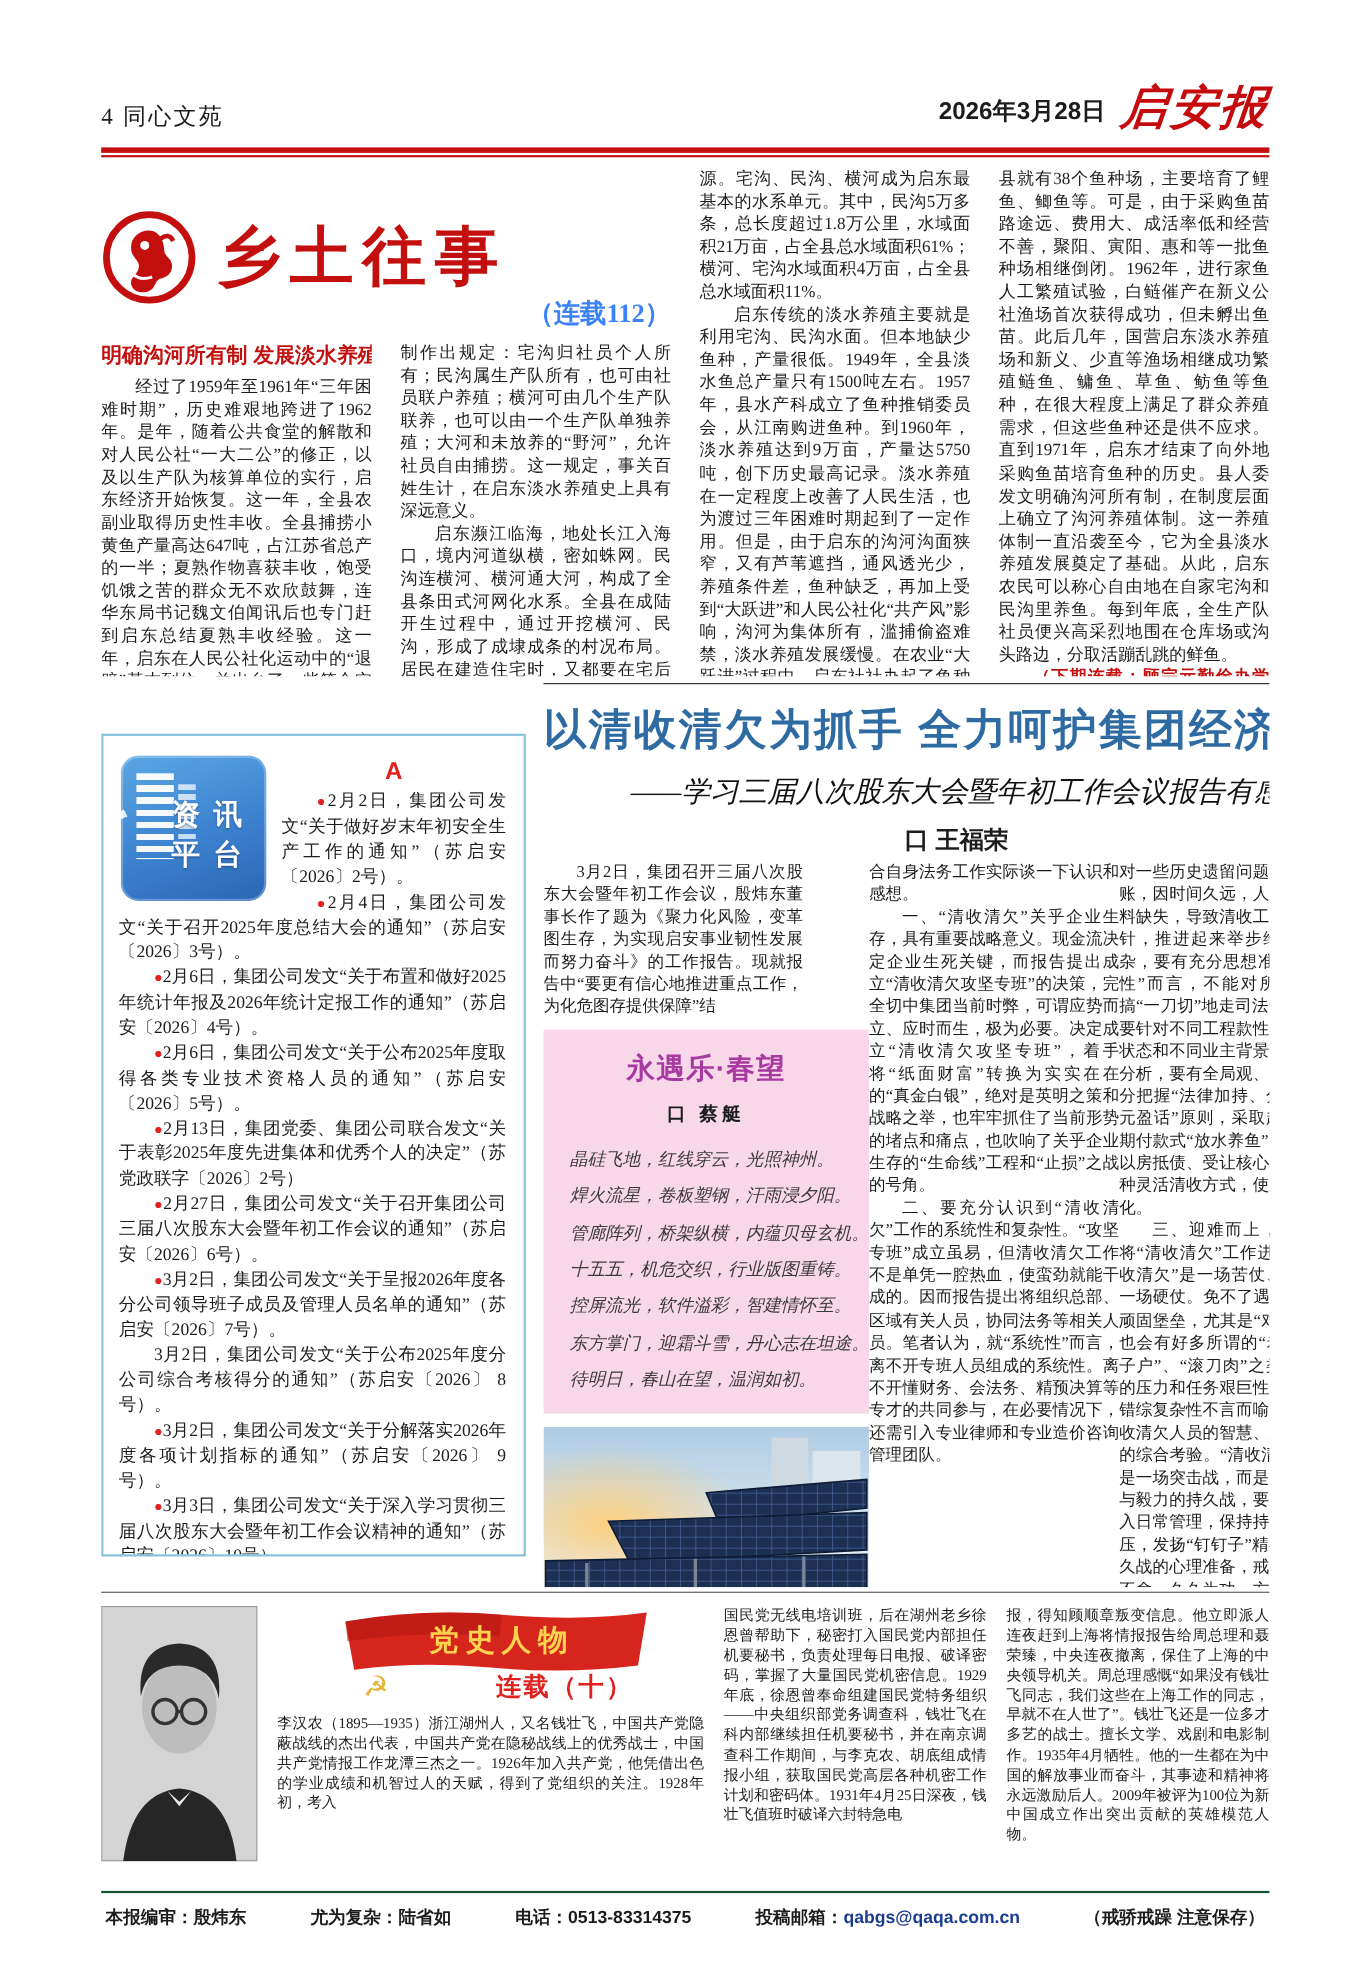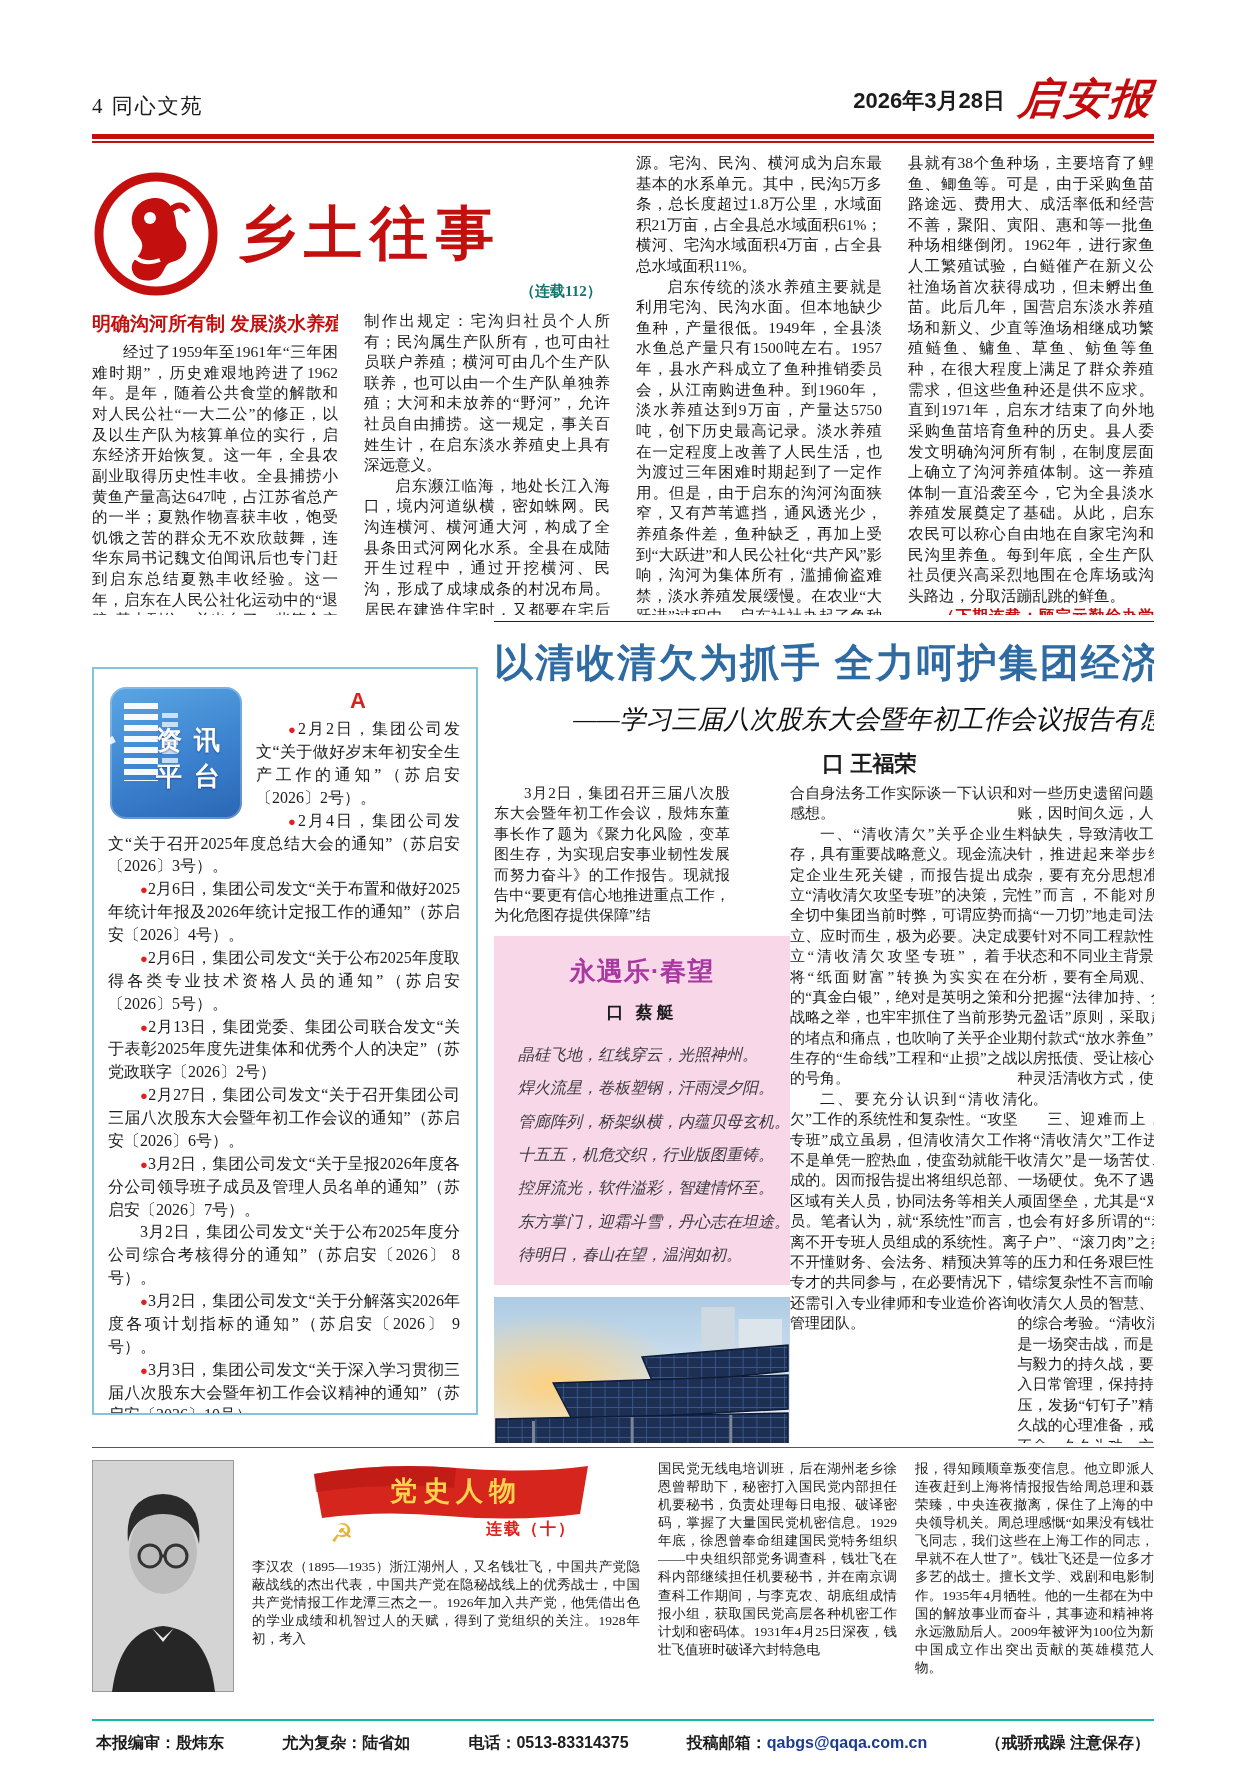--- a/index.html
+++ b/index.html
@@ -14,21 +14,21 @@
   .hd-date { font-size:22px; font-weight:bold; font-family:"Liberation Sans",sans-serif; padding-bottom:4px;}
   .masthead { color:#c40a0d; font-size:42px; font-weight:bold; font-style:italic; letter-spacing:3px; transform:skewX(-6deg); line-height:1; font-family:"Liberation Serif",serif; }
   .rule { margin-top:14px; }
   .rule .thick { height:5px; background:#c3100f; }
   .rule .thin { height:2px; background:#c3100f; margin-top:2px; }
 
   
   .art1 { margin-top:10px; height:462px; overflow:hidden; display:grid; grid-template-columns:repeat(4,1fr); grid-template-rows:158px auto; column-gap:26px; }
   .a1-masthead { grid-column:1/3; grid-row:1; display:flex; align-items:center; gap:18px; padding-top:4px; }
   .a1-title { color:#c3100f; font-size:58px; font-weight:bold; letter-spacing:8px; font-family:"Liberation Sans",sans-serif; white-space:nowrap; }
-  .a1-serial { font-size:15px; font-weight:bold; color:#0f766e; align-self:flex-end; padding-bottom:10px; white-space:nowrap;}
+  .a1-serial { font-size:24px; font-weight:bold; color:#3b82f6; align-self:flex-end; padding-bottom:10px; white-space:nowrap;}
   .a1col { grid-row:2; font-size:15.5px; line-height:1.33; text-align:justify; overflow:hidden;}
   .a1col.tall { grid-row:1/3; }
   .a1col p { text-indent:2em; }
   .a1col p.cont { text-indent:0; }
   .a1-headline { color:#c3100f; font-weight:bold; font-size:19px; text-align:center; font-family:"Liberation Sans",sans-serif; margin-bottom:6px; text-indent:0 !important; white-space:nowrap;}
   .next-note { color:#c3100f; font-weight:bold; font-family:"Liberation Sans",sans-serif; }
 
   
   .mid { display:flex; margin-top:6px; height:822px; overflow:hidden; }
   .infobox { width:386px; flex:none; border:2px solid #85c3da; margin-top:46px; height:748px; padding:14px 16px 10px 14px; overflow:hidden; background:#fff; }
@@ -60,26 +60,26 @@
   .poem-lines { margin-top:14px; text-align:left; padding-left:14px;}
   .poem-lines div { font-size:16px; font-style:italic; color:#3a3a3a; line-height:2.08; white-space:nowrap; }
 
   .photo { margin-top:12px; width:100%; height:216px; display:block; }
 
   
   .bottom { border-top:1.5px solid #555; margin-top:4px; padding-top:12px; height:262px; overflow:hidden; display:flex; gap:18px; }
   .portrait { width:142px; height:232px; flex:none; }
   .bio-col { width:388px; flex:none; font-size:13.5px; line-height:1.34; text-align:justify; }
   .flagwrap { text-align:center; margin-bottom:6px; position:relative; height:92px;}
-  .flag-serial { color:#e0201d; font-weight:bold; font-size:16px; font-family:"Liberation Sans",sans-serif; position:absolute; right:64px; top:58px; letter-spacing:2px;}
+  .flag-serial { color:#e0201d; font-weight:bold; font-size:23px; font-family:"Liberation Sans",sans-serif; position:absolute; right:64px; top:58px; letter-spacing:2px;}
   .b-col { flex:1; font-size:13.5px; line-height:1.34; text-align:justify; }
   .b-col p.cont, .bio-col p.cont { text-indent:0; }
 
   
-  .footer { border-top:2px solid #14b8a6; margin-top:10px; padding:12px 4px 0; display:flex; justify-content:space-between; font-size:16px; font-weight:bold; font-family:"Liberation Sans",sans-serif; }
+  .footer { border-top:2px solid #14532d; margin-top:10px; padding:12px 4px 0; display:flex; justify-content:space-between; font-size:16px; font-weight:bold; font-family:"Liberation Sans",sans-serif; }
   .footer .mail { color:#1a3c8f; }
 </style>
 </head>
 <body>
 
 <div class="page">
 
   <div class="hd">
     <div class="hd-left">4  同心文苑</div>
     <div class="hd-right">

